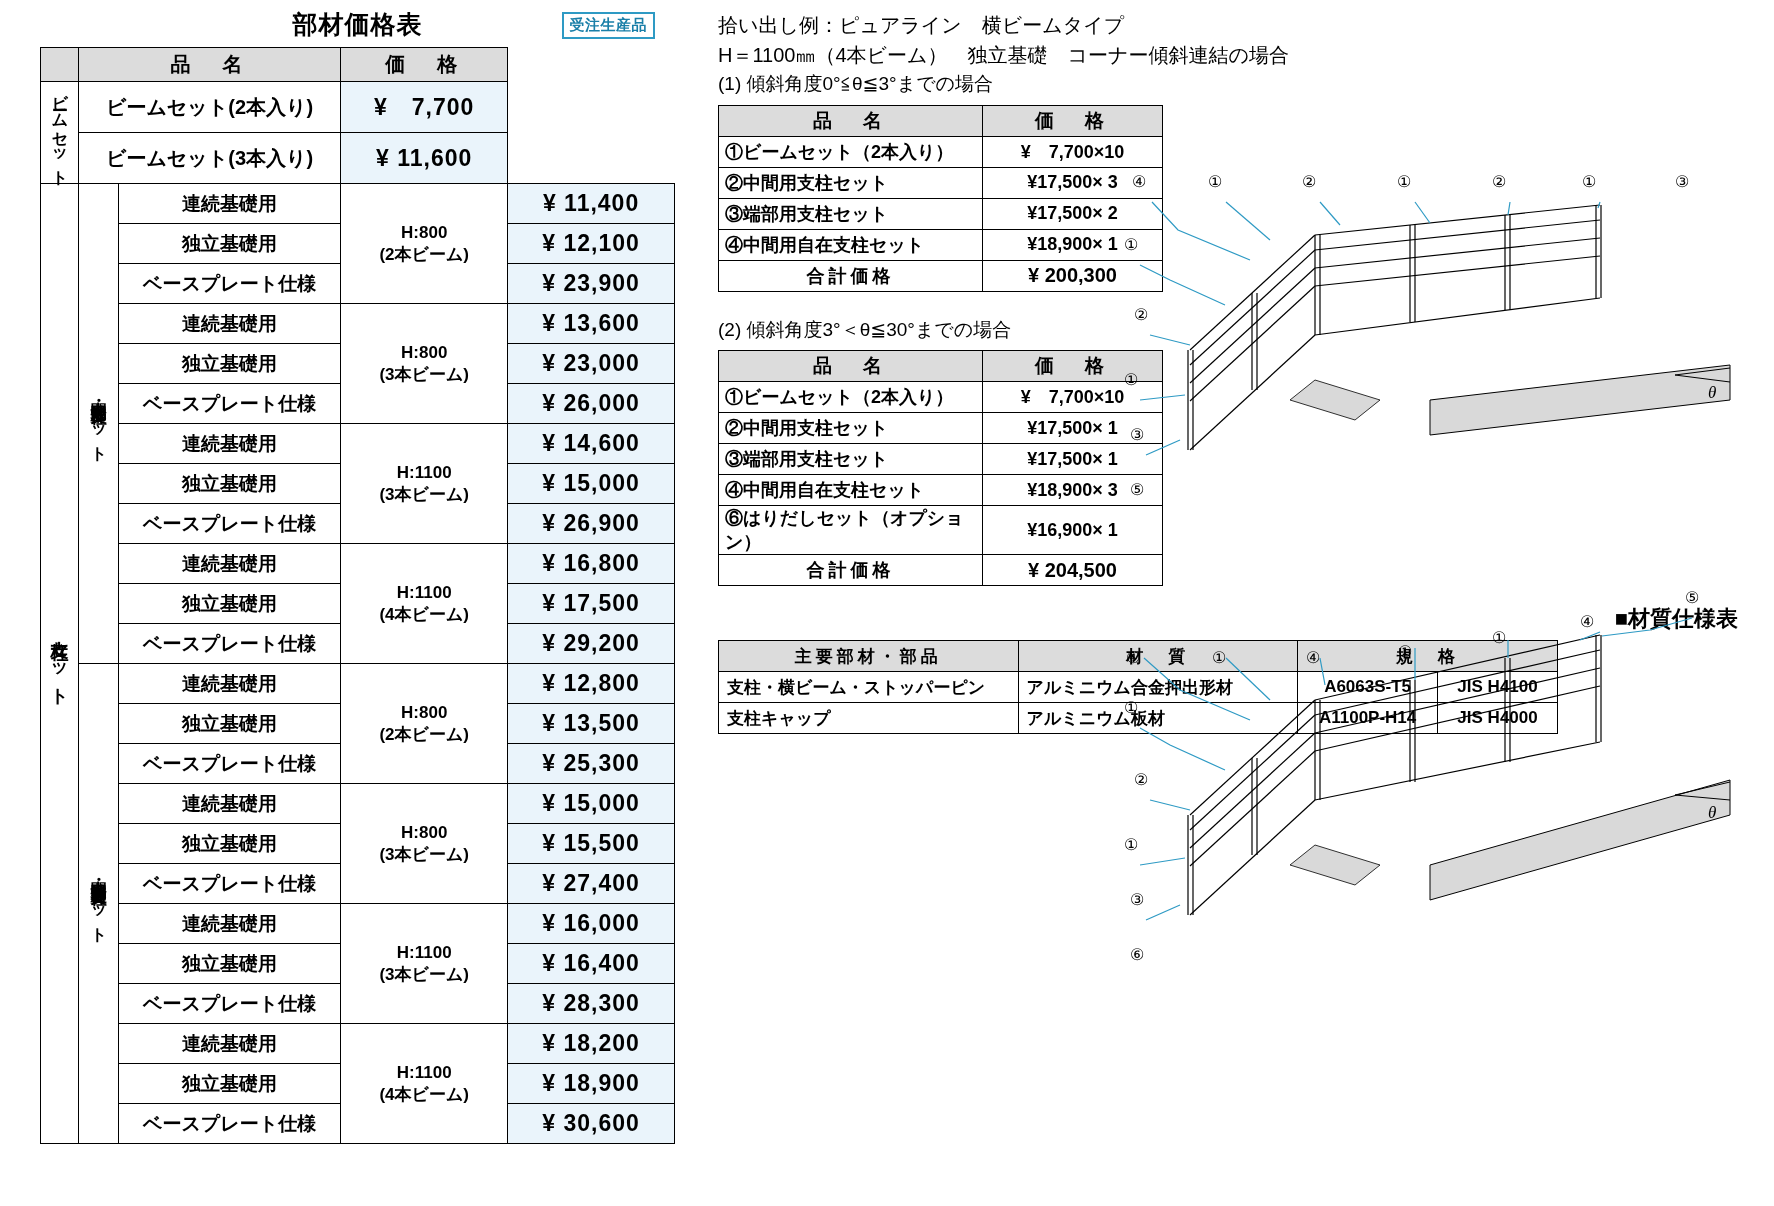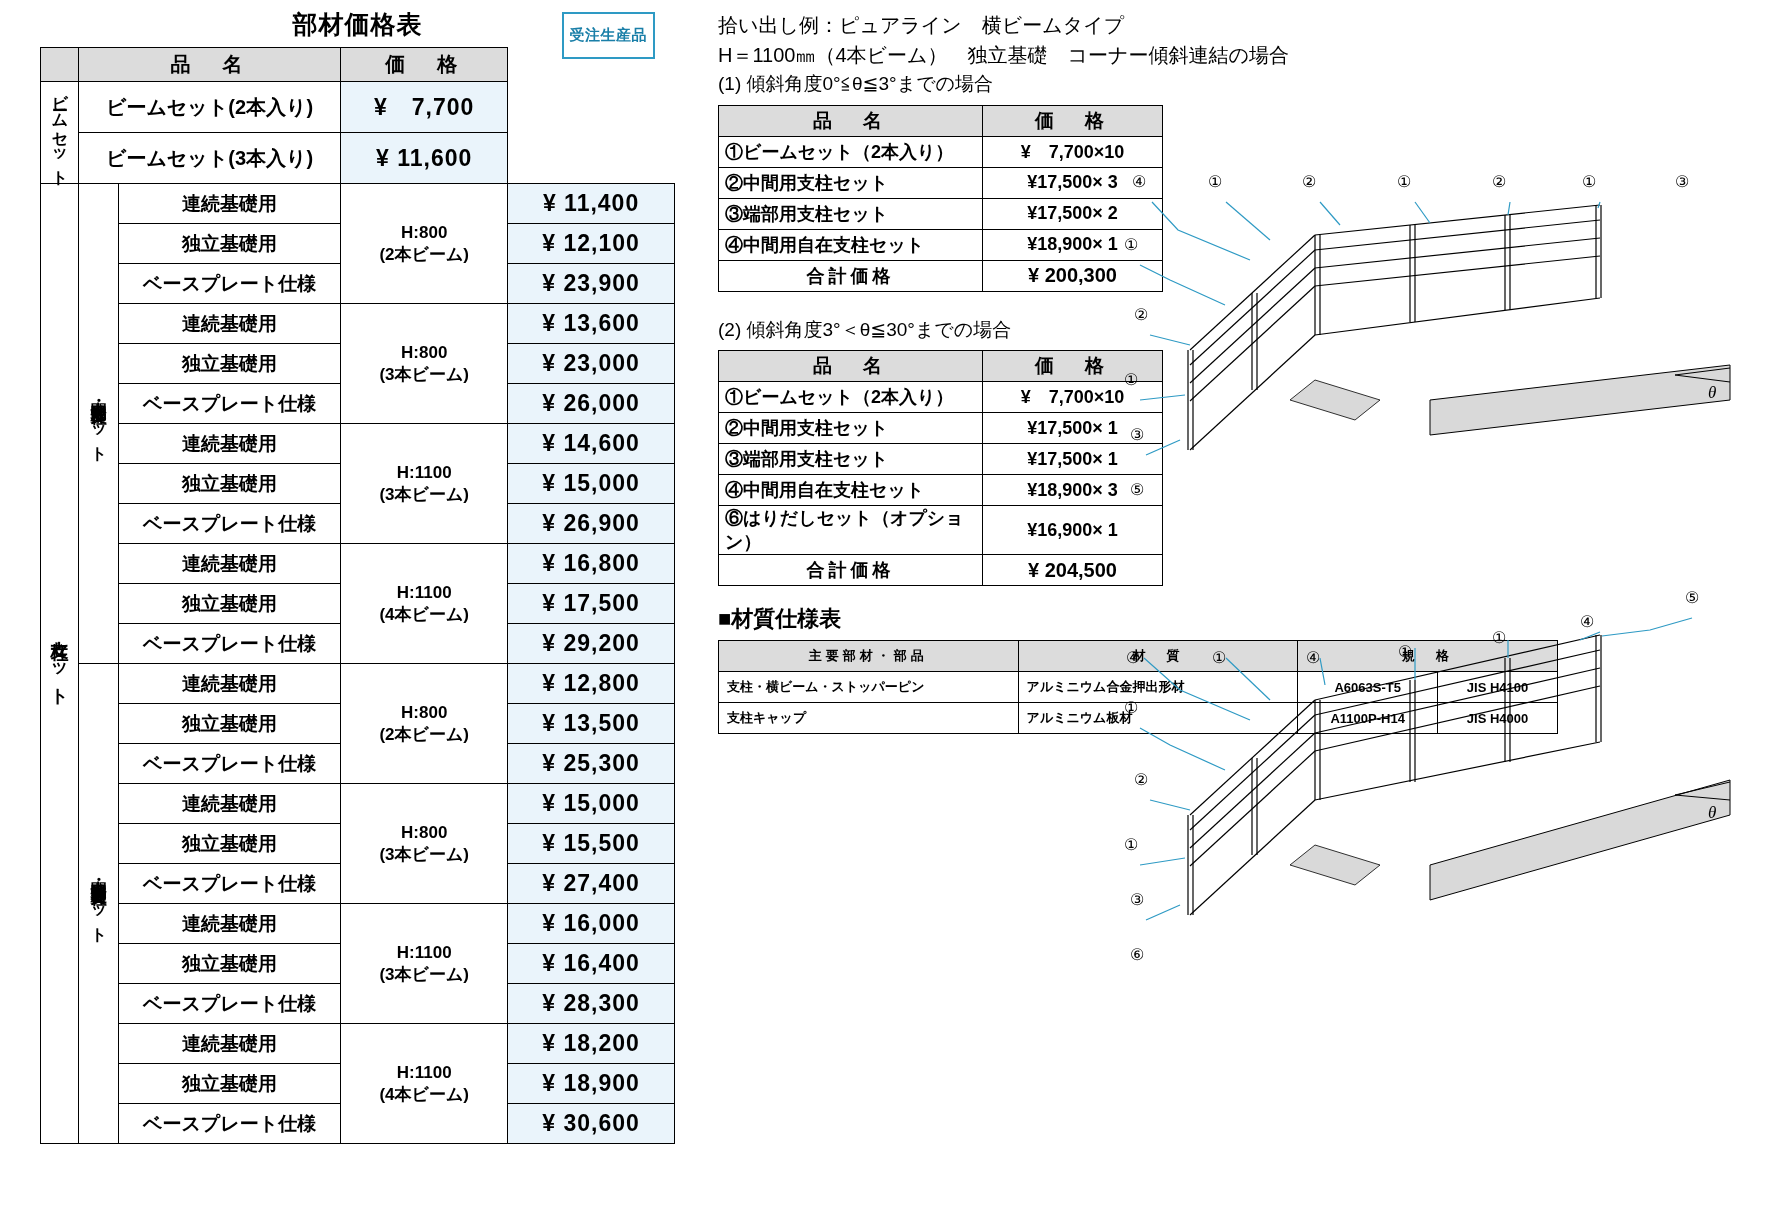--- a/index.html
+++ b/index.html
@@ -13,21 +13,21 @@
     overflow: hidden;
   }
   .page { position: relative; width: 1774px; height: 1206px; }
 
   
   .left { position:absolute; left:40px; top:8px; width:635px; }
   .doc-title { font-size:25px; font-weight:700; letter-spacing:1px; margin-bottom:6px;text-align:center; }
   .made-to-order {
     position:absolute; right:20px; top:4px;
     border:2px solid #2e9ac4; color:#1a7fa8; background:#fff;
-    font-size:15px; font-weight:700; padding:12px 6px; letter-spacing:0.5px;
+    font-size:15px; font-weight:700; padding:2px 6px; letter-spacing:0.5px;
   }
 
   table.grid { border-collapse: collapse; width:100%; }
   table.grid td, table.grid th {
     border:1px solid #000; padding:0; text-align:center; vertical-align:middle;
     font-weight:700;
   }
   .hdr { background:#dcdcdc; font-size:20px; height:34px; letter-spacing:6px; }
   .cell { height:40px; font-size:20px; }
   .price { background:#eaf4fb; font-size:23px; letter-spacing:1px; padding-right:6px; text-align:center; }
@@ -54,23 +54,23 @@
   table.est { border-collapse:collapse; width:445px; margin-top:6px; }
   table.est td { border:1px solid #000; font-size:18px; height:31px; padding:0 6px; font-weight:700; }
   table.est td.h { background:#dcdcdc; text-align:center; letter-spacing:6px; font-size:19px; }
   table.est td.n { text-align:left; }
   table.est td.p { text-align:center; width:180px; }
   table.est td.tot { text-align:center; letter-spacing:4px; }
   table.est td.totp { text-align:center; font-size:20px; }
 
   .section2-title { margin-top:24px; }
 
-  .mat-head { font-size:22px; font-weight:700; margin-top:18px; }
+  .mat-head { font-size:22px; font-weight:700; margin-top:18px;text-align:right; }
   table.mat { border-collapse:collapse; width:840px; margin-top:6px; }
-  table.mat td { border:1px solid #000; font-size:13px; height:31px; padding:0 8px; font-weight:700; }
+  table.mat td { border:1px solid #000; font-size:17px; height:31px; padding:0 8px; font-weight:700; }
   table.mat td.h { background:#dcdcdc; text-align:center; letter-spacing:4px; }
   table.mat .c { text-align:center; }
 
   .fig { position:absolute; }
   .cap { position:absolute; font-size:16px; }
 
   svg { display:block; }
 </style>
 </head>
 <body>

